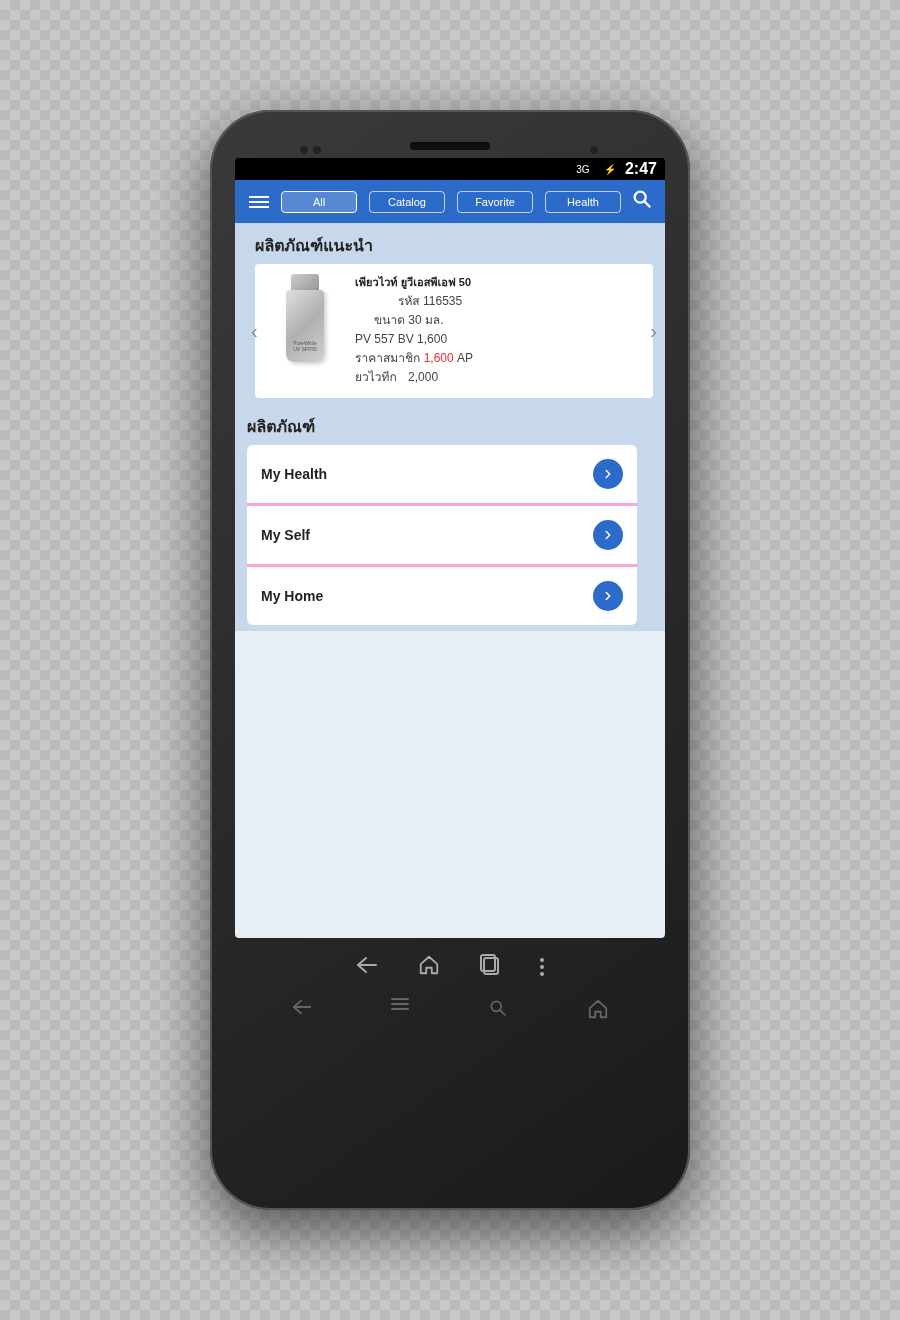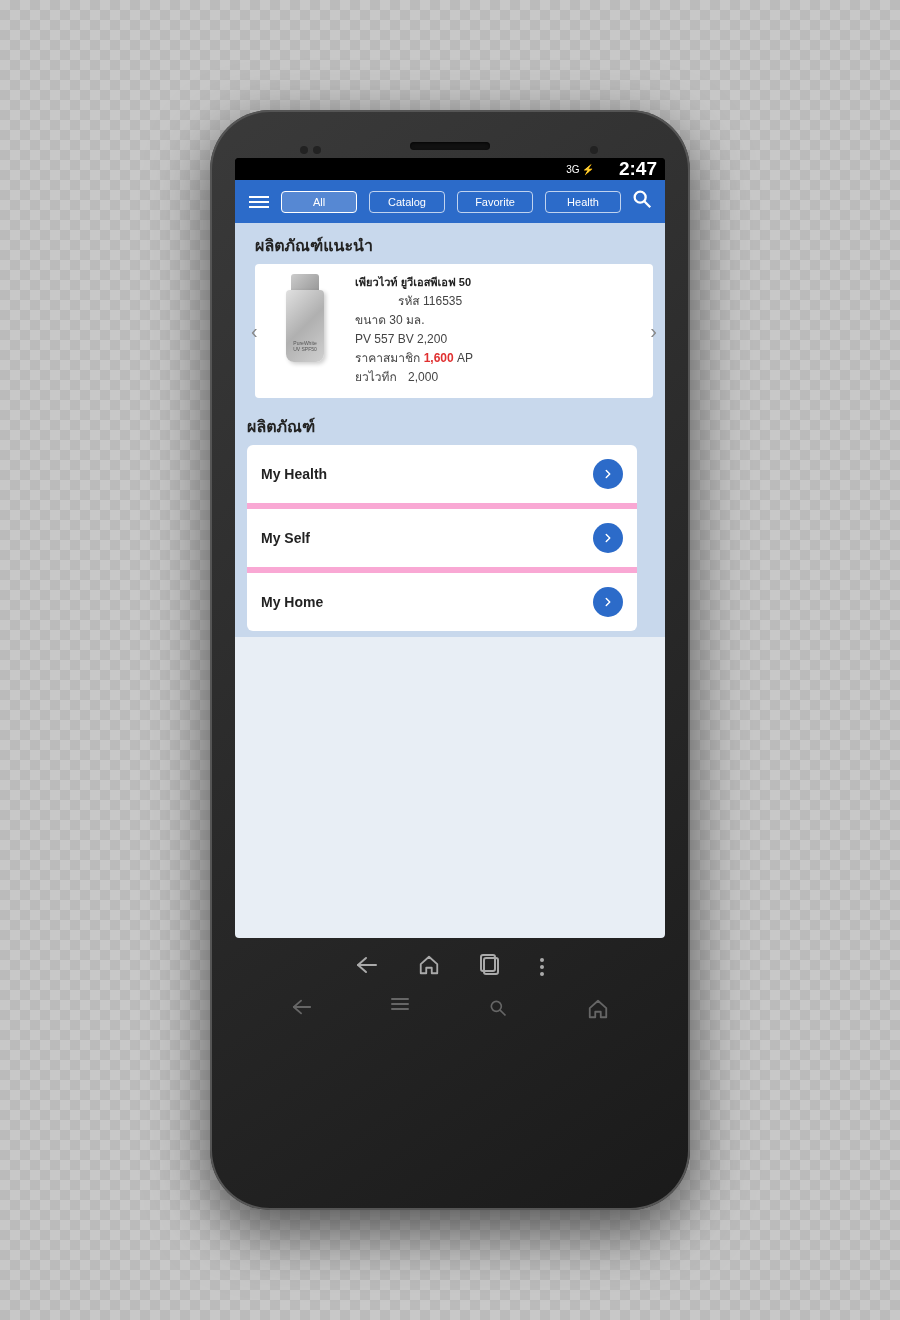--- a/index.html
+++ b/index.html
@@ -91,29 +91,29 @@
       display: flex;
       justify-content: flex-end;
       align-items: center;
       padding: 2px 8px;
       font-size: 11px;
       gap: 4px;
       height: 22px;
     }
 
     .status-bar .time {
-      font-size: 19px;
+      font-size: 16px;
       font-weight: bold;
-      margin-left: 20px;
+      margin-left: 4px;
     }
 
     .status-icons {
       display: flex;
       align-items: center;
-      gap: 3px;
+      gap: 15px;
       font-size: 10px;
     }
 
     .app-content {
       width: 100%;
       height: calc(100% - 22px);
       background: #e8eef5;
       overflow-y: auto;
     }
 
@@ -243,30 +243,30 @@
       line-height: 1.6;
     }
 
     .product-name {
       font-size: 11px;
       font-weight: bold;
       color: #222;
     }
 
     .product-code { color: #444; margin-left: 43px; }
-    .product-size { color: #444; }
+    .product-size { color: #444; margin-left: 19px; }
     .product-pv { color: #444; }
 
     .product-price-row {
       color: #444;
     }
 
     .price-red {
       color: #e03030;
-      font-weight: bold;
+      font-weight: normal;
     }
 
     .product-retail { color: #444; }
 
     .nav-arrow {
       position: absolute;
       top: 50%;
       transform: translateY(-50%);
       font-size: 20px;
       color: #888;
@@ -288,21 +288,21 @@
       border-radius: 6px;
       overflow: hidden;
       margin-top: 4px;
     }
 
     .product-list-item {
       display: flex;
       align-items: center;
       justify-content: space-between;
       padding: 14px 14px;
-      border-bottom: 6px solid #f9a8d4;
+      border-bottom: 3px solid #f9a8d4;
       cursor: pointer;
     }
 
     .product-list-item:last-child {
       border-bottom: none;
     }
 
     .product-list-label {
       font-size: 14px;
       font-weight: bold;
@@ -406,21 +406,21 @@
               <div class="bottle-body">
                 <span class="bottle-label">PureWhite<br>UV SPF50</span>
               </div>
             </div>
           </div>
 
           <div class="product-info">
             <div class="product-name">เพียวไวท์ ยูวีเอสพีเอฟ 50</div>
             <div class="product-code">รหัส 116535</div>
             <div class="product-size">ขนาด 30 มล.</div>
-            <div class="product-pv">PV 557    BV 2,200</div>
+            <div class="product-pv">PV 557    BV 1,600</div>
             <div class="product-price-row">
               <span>ราคาสมาชิก</span>
               <span class="price-red">1,600</span>
               <span>AP</span>
             </div>
             <div class="product-retail">
               <span>ยวไวทีก</span>
               <span style="margin-left:8px;">2,000</span>
             </div>
           </div>

